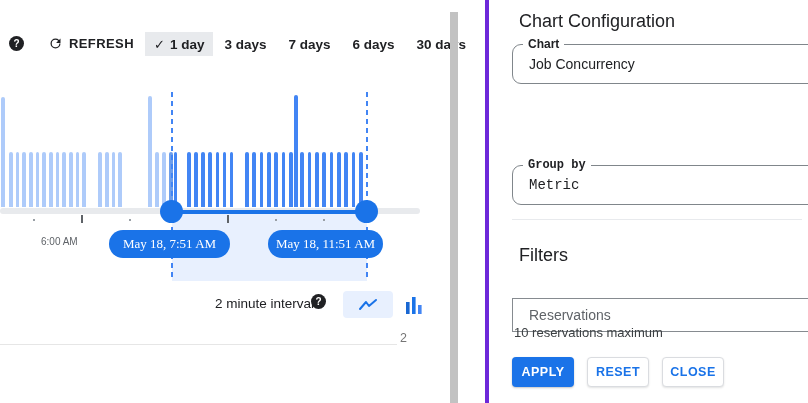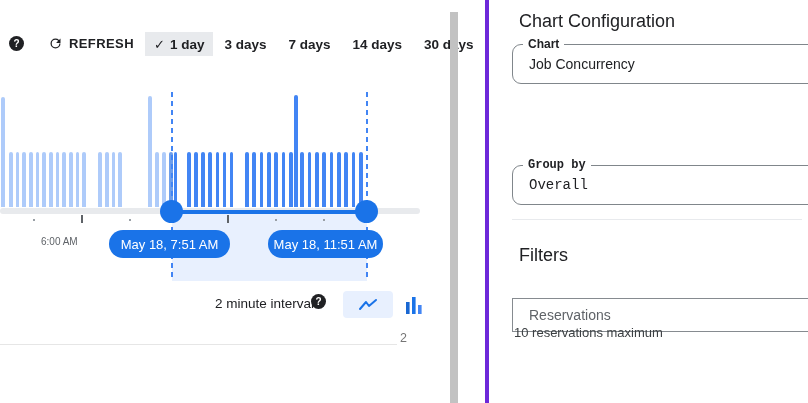--- a/index.html
+++ b/index.html
@@ -45,21 +45,21 @@
 
   .tick-minor { position:absolute; top:219px; width:2px; height:2px; background:#9aa0a6; }
   .tick-major { position:absolute; top:215px; width:2px; height:8px; background:#5f6368; }
 
   .x-label { position:absolute; top:236px; width:80px; text-align:left; font-size:10px; color:#5f6368; }
   .x-label.l1 { left:41px; }
   .x-label.l2 { left:187px; }
 
   .time-pill { position:absolute; top:230px; height:28px; border-radius:14px; background:#1a73e8;
                color:#fff; font-size:13px; display:flex; align-items:center; justify-content:center;
-               z-index:3; cursor:grab; white-space:nowrap; }
+               z-index:3; cursor:grab; white-space:nowrap;font-family:Liberation Serif, serif; }
   .pill-start { left:109px; width:121px; }
   .pill-end   { left:268px; width:115px; }
 
   .interval-label { position:absolute; left:215px; top:296px; font-size:13.5px; color:#202124; }
   .interval-help { position:absolute; left:311px; top:294px; width:15px; height:15px; border-radius:50%;
                    background:#202124; color:#fff; font-size:10px; font-weight:bold;
                    display:flex; align-items:center; justify-content:center; cursor:pointer; }
   .linechart-btn { position:absolute; left:343px; top:291px; width:50px; height:27px; background:#e8f0fe;
                    border-radius:4px; display:flex; align-items:center; justify-content:center; cursor:pointer; }
   .barchart-btn { position:absolute; left:402px; top:296px; width:24px; height:18px;
@@ -121,21 +121,21 @@
       <span class="lbl">REFRESH</span>
     </div>
 
     <div class="range-tabs">
       <span class="range-tab selected">
         <span class="check">✓</span>
         <span>1 day</span>
       </span>
       <span class="range-tab">3 days</span>
       <span class="range-tab">7 days</span>
-      <span class="range-tab">14 days</span>
+      <span class="range-tab">6 days</span>
       <span class="range-tab">30 days</span>
     </div>
 
     <div class="chart-zone">
       <div id="bars-layer">
           <div class="bar light" style="left: 1px; top: 96.5px; height: 110px;"></div>
           <div class="bar light" style="left: 9px; top: 151.5px; height: 55px;"></div>
           <div class="bar light" style="left: 15.7px; top: 151.5px; height: 55px;"></div>
           <div class="bar light" style="left: 22.3px; top: 151.5px; height: 55px;"></div>
           <div class="bar light" style="left: 29px; top: 151.5px; height: 55px;"></div>
@@ -238,28 +238,33 @@
 
     <div class="field f-chart">
       <span class="flabel">Chart</span>
       <span class="fvalue">Job Concurrency</span>
       <span class="caret"></span>
     </div>
 
 
     <div class="field f-group">
       <span class="flabel">Group by</span>
-      <span class="fvalue">Overall</span>
+      <span class="fvalue">Metric</span>
       <span class="caret"></span>
     </div>
 
     <div class="panel-divider"></div>
 
     <div class="filters-title">Filters</div>
 
     <div class="field f-res">
       <span class="fvalue">Reservations</span>
       <span class="caret"></span>
     </div>
     <div class="helper-text">10 reservations maximum</div>
 
+    <div class="btn-row">
+      <div class="btn primary">APPLY</div>
+      <div class="btn secondary">RESET</div>
+      <div class="btn secondary">CLOSE</div>
+    </div>
   </div>
 </div>
 
 </body></html>

